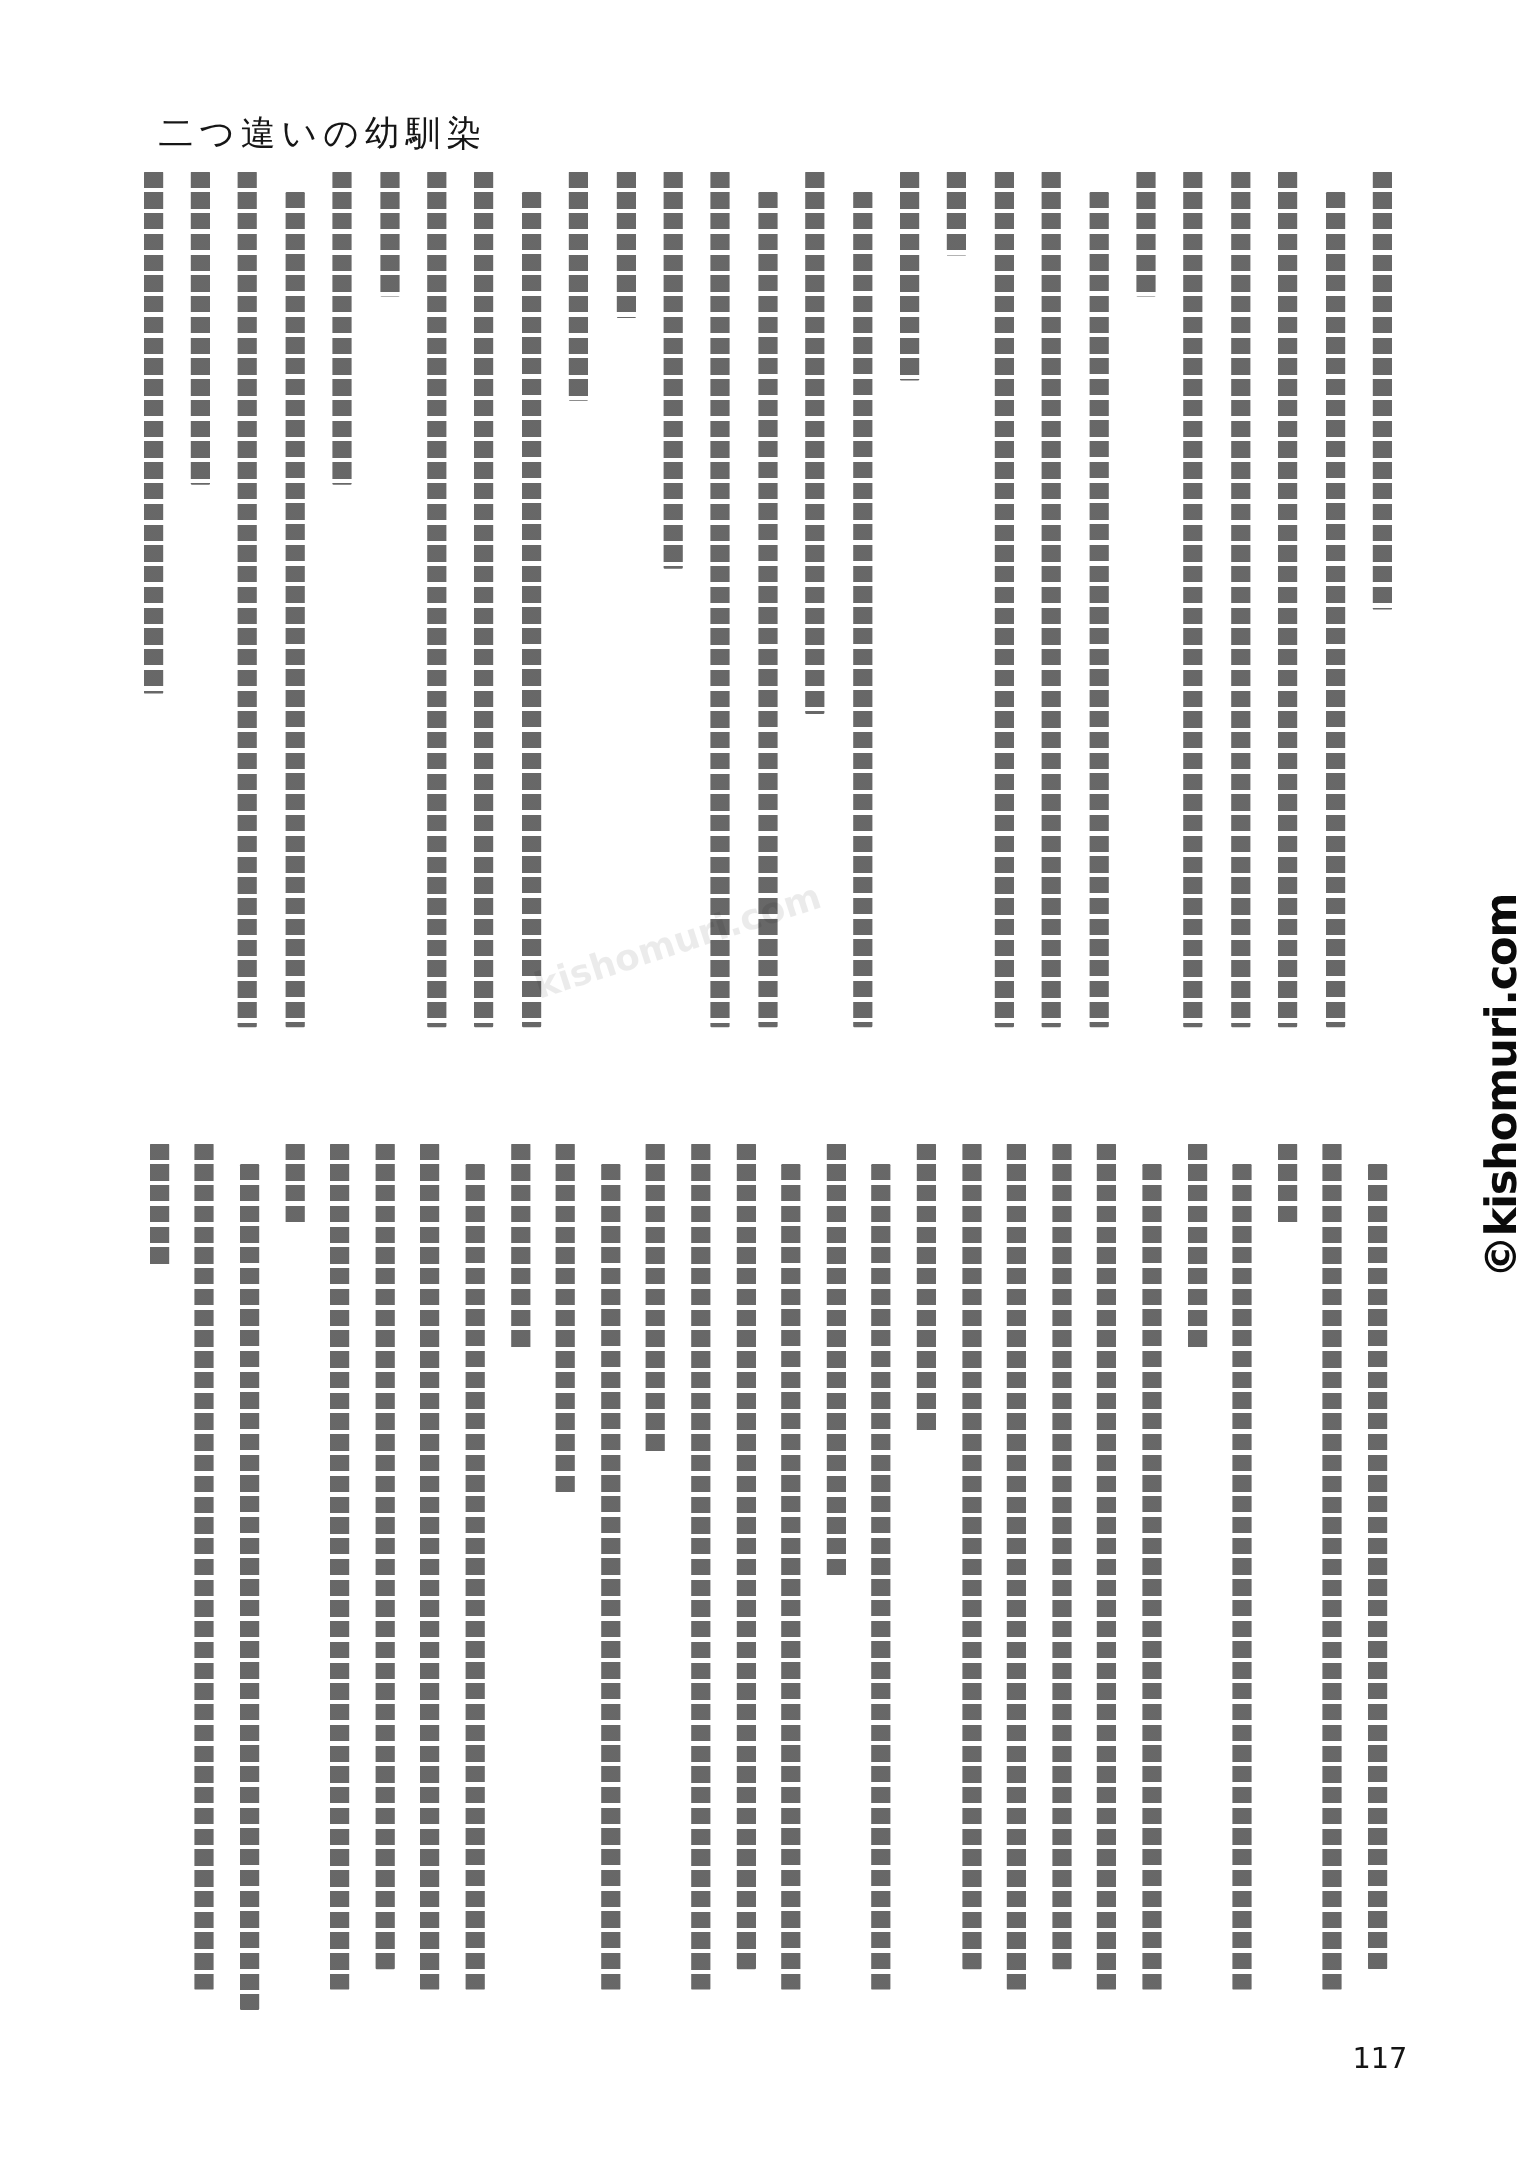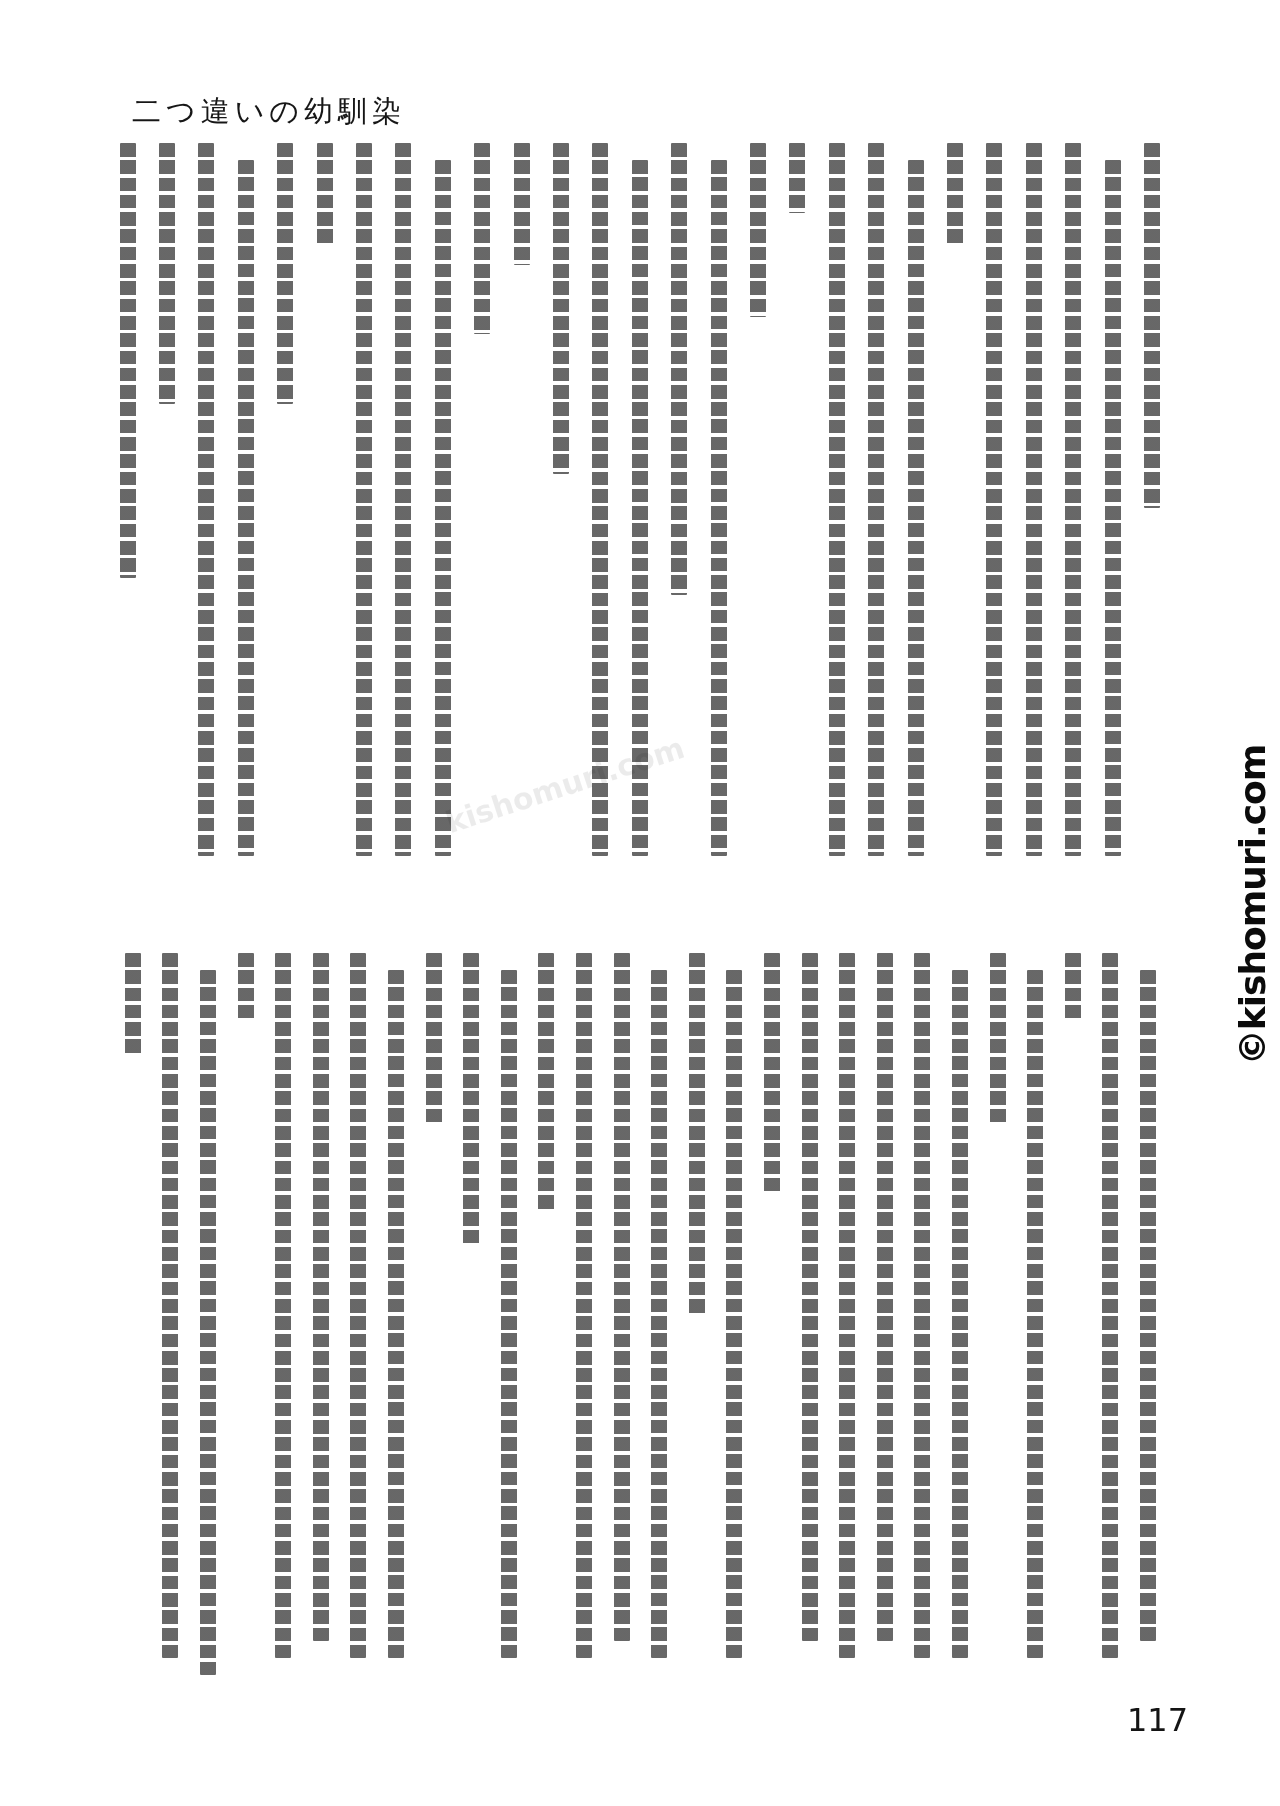--- a/index.html
+++ b/index.html
@@ -66,21 +66,21 @@
     font-weight: 700;
     font-size: 30px;
     color: rgba(0, 0, 0, 0.08);
     white-space: nowrap;
   }
   .page-number {
     position: absolute;
     left: 1127px;
     top: 1701px;
     font-family: "DejaVu Sans", sans-serif;
-    font-size: 32px;
+    font-size: 24px;
     letter-spacing: 0px;
     color: #141414;
   }
 </style>
 </head>
 <body>
 
 <div class="page">
 
   <h1 class="title">二つ違いの幼馴染</h1>

